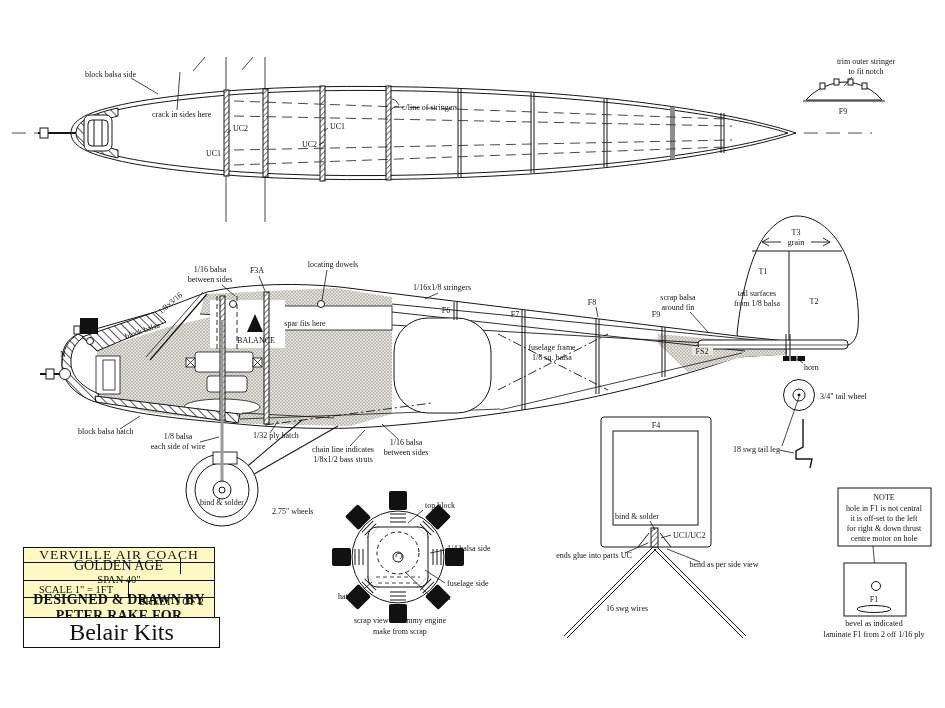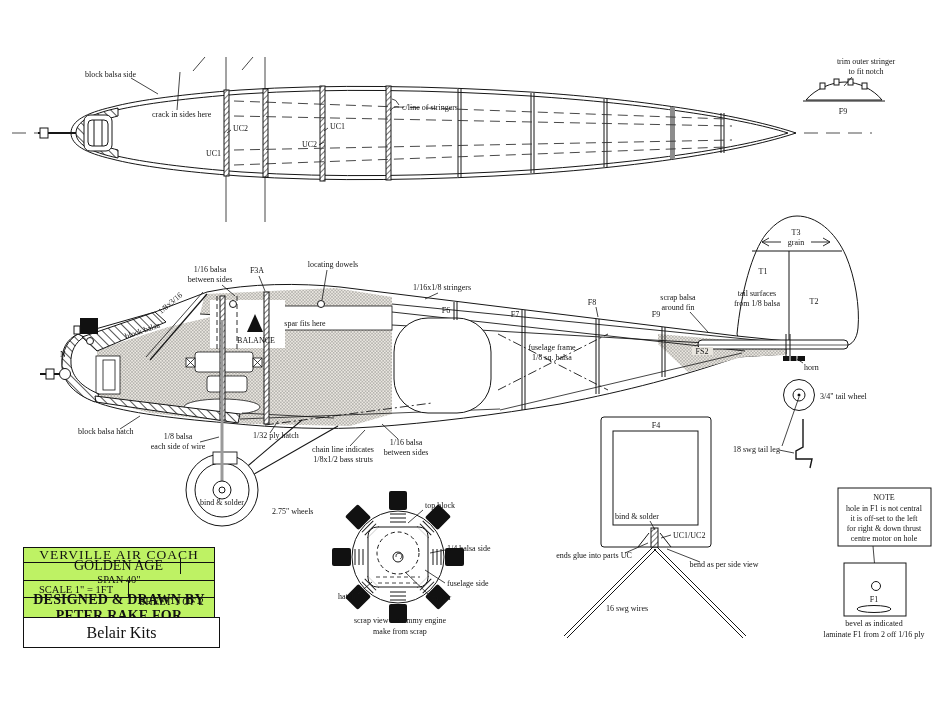--- a/index.html
+++ b/index.html
@@ -1,36 +1,36 @@
 <!DOCTYPE html>
 <html><head>
 <meta charset="utf-8">
 <style>
   html,body{margin:0;padding:0;background:#ffffff;}
   .page{position:relative;width:945px;height:708px;background:#fff;overflow:hidden;
         font-family:"Liberation Serif","DejaVu Serif",serif;color:#111;}
   svg{position:absolute;left:0;top:0;}
   svg text{font-family:"Liberation Serif","DejaVu Serif",serif;font-size:8px;fill:#141414;}
   .titleblock{position:absolute;left:23px;top:547px;width:192px;border:1.6px solid #111;
-              box-sizing:border-box;background:#bef264;}
+              box-sizing:border-box;background:#fef9c3;}
   .tb-row{display:flex;border-bottom:1.4px solid #111;box-sizing:border-box;
           align-items:center;justify-content:center;text-align:center;}
   .tb-row:last-child{border-bottom:none;}
   .tb-cell{display:flex;align-items:center;justify-content:center;box-sizing:border-box;height:100%;}
   .r1{height:15px;font-size:13.5px;letter-spacing:1px;}
   .r2{height:18px;flex-direction:column;}
   .r2 .c1{width:124px;border-right:1.4px solid #111;font-size:14px;}
   .r2 .c2{flex:1;font-size:10.5px;}
   .r3{height:17px;}
   .r3 .c1{width:105px;border-right:1.4px solid #111;font-size:10.5px;}
   .r3 .c2{flex:1;font-size:10.5px;margin-top:24px;}
   .r4{height:19px;font-size:14px;font-weight:bold;letter-spacing:.2px;}
   .brandbox{position:absolute;left:23px;top:617px;width:197px;height:31px;border:1.6px solid #111;
             box-sizing:border-box;display:flex;align-items:center;justify-content:center;
-            font-size:16px;background:#fff;}
+            font-size:24px;background:#fff;}
 </style>
 </head>
 <body>
 
 <div class="page">
 <svg width="945" height="708" viewBox="0 0 945 708">
   <defs>
     <pattern id="dots" width="3.2" height="3.2" patternUnits="userSpaceOnUse">
       <rect width="3.2" height="3.2" fill="#ebe8e1"></rect>
       <circle cx="0.8" cy="0.8" r="0.55" fill="#575757"></circle>

